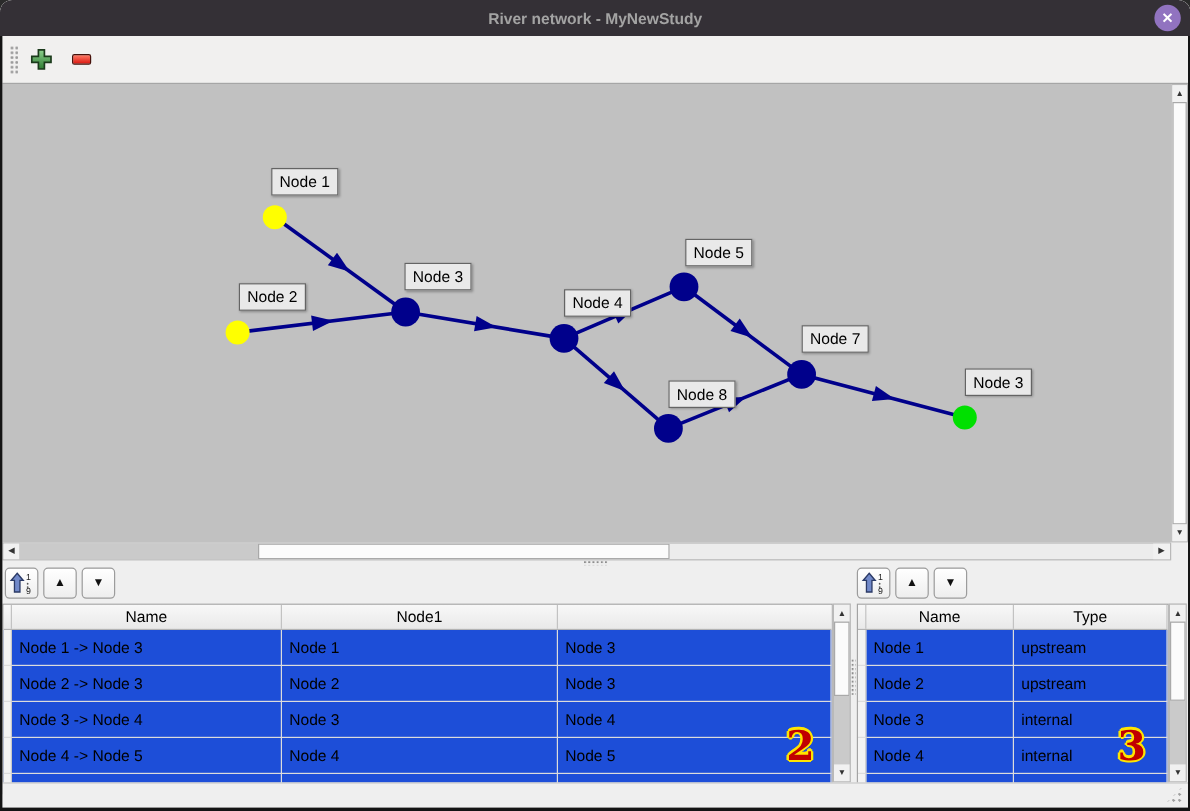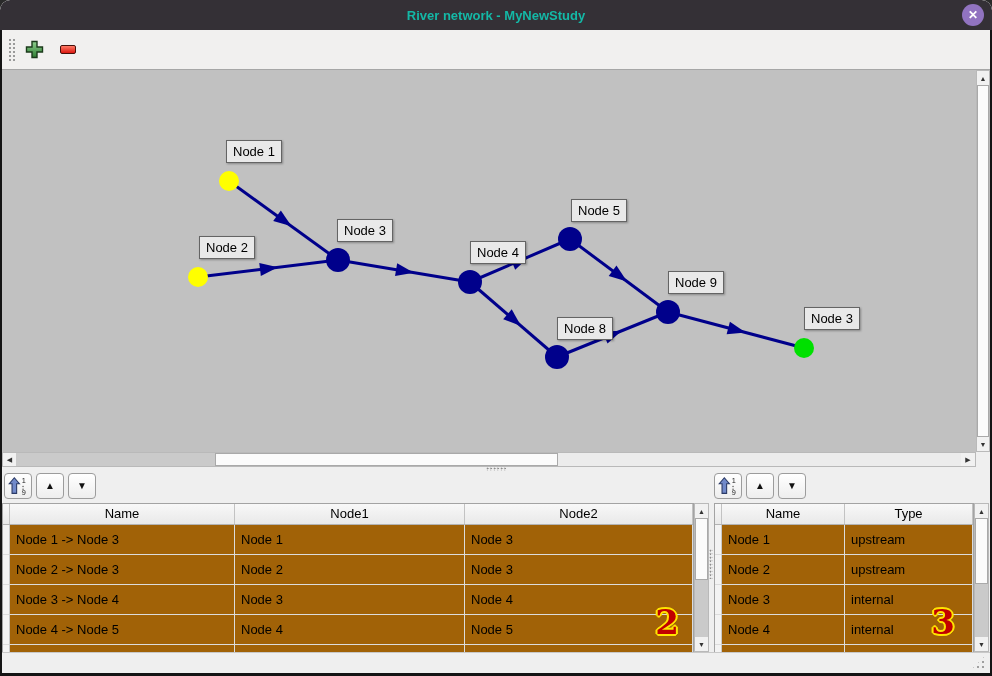--- a/index.html
+++ b/index.html
@@ -5,21 +5,21 @@
   * { margin:0; padding:0; box-sizing:border-box; }
   html,body { width:992px; height:676px; overflow:hidden; background:#2a2a2a;
               font-family:"Liberation Sans","DejaVu Sans",sans-serif; }
   .window { position:relative; width:992px; height:676px; background:#efefef;
             border-radius:10px 10px 0 0; overflow:hidden; }
 
   
   .titlebar { position:absolute; left:0; top:0; width:992px; height:30px;
               background:#343036; border-radius:10px 10px 0 0;
               display:flex; align-items:center; justify-content:center; }
-  .title { color:#14b8a6; font-size:13px; font-weight:bold; }
+  .title { color:#a3a3a3; font-size:13px; font-weight:bold; }
   .close-btn { position:absolute; right:8px; top:4px; width:22px; height:22px;
                border-radius:50%; background:#9173c0; border:none; cursor:default;
                color:#fff; font-size:12px; font-weight:bold; line-height:20px; text-align:center; }
 
   
   .edge { position:absolute; background:#141414; }
   .edge.left { left:0; top:30px; width:2px; height:646px; }
   .edge.right { left:990px; top:30px; width:2px; height:646px; }
   .edge.bottom { left:0; top:673px; width:992px; height:3px; }
 
@@ -73,21 +73,21 @@
             justify-content:center; cursor:default; }
   .tri { font-size:10px; color:#111; line-height:1; }
 
   
   .table { position:absolute; top:503px; height:159px; background:#fff;
            border:1px solid #a3a3a3; overflow:hidden; }
   .tbl-head { display:grid; height:21px; background:linear-gradient(#f8f8f8,#e9e9e9);
               border-bottom:1px solid #b3b3b3; }
   .th { font-size:13px; color:#000; text-align:center; line-height:20px;
         border-right:1px solid #c2c2c2; overflow:hidden; white-space:nowrap; }
-  .tr { display:grid; height:30px; background:#a16207; }
+  .tr { display:grid; height:30px; background:#1d4ed8; }
   .row-hdr { background:#f3f3f3; border-right:1px solid #c9c9c9; border-bottom:1px solid #dcdcdc; }
   .td { font-size:13px; color:#000; padding:0 6px; line-height:29px;
         border-right:1px solid #dcdcdc; border-bottom:1px solid #dcdcdc;
         white-space:nowrap; overflow:hidden; }
 
   
   .statusbar { position:absolute; left:2px; top:652px; width:988px; height:21px;
                background:#efefef; border-top:1px solid #c8c8c8; }
   .resize-grip { position:absolute; right:4px; bottom:3px; width:15px; height:15px;
                  background-image:radial-gradient(circle at 2px 2px,#9f9f9f 1px,transparent 1.2px);
@@ -151,21 +151,21 @@
         <circle cx="666" cy="242" r="12" fill="#00008b"></circle>
         <circle cx="802" cy="278" r="10" fill="#00e000"></circle>
       </svg>
     <div id="label-layer">
         <div class="node-label" style="left: 224px; top: 70px;">Node 1</div>
         <div class="node-label" style="left: 197px; top: 166px;">Node 2</div>
         <div class="node-label" style="left: 335px; top: 149px;">Node 3</div>
         <div class="node-label" style="left: 468px; top: 171px;">Node 4</div>
         <div class="node-label" style="left: 569px; top: 129px;">Node 5</div>
         <div class="node-label" style="left: 555px; top: 247px;">Node 8</div>
-        <div class="node-label" style="left: 666px; top: 201px;">Node 9</div>
+        <div class="node-label" style="left: 666px; top: 201px;">Node 7</div>
         <div class="node-label" style="left: 802px; top: 237px;">Node 3</div>
       </div>
 
   </div>
 
   <div class="scrollbar" style="left:976px; top:70px; width:14px; height:382px;">
     <div class="sb-btn" style="left:0; top:0; width:12px; height:14px;">
       <span class="sb-glyph">▲</span>
     </div>
     <div class="sb-thumb" style="left:0; top:14px; width:12px; height:352px;"></div>
@@ -222,21 +222,20 @@
     <button class="sm-btn">
       <span class="tri">▼</span>
     </button>
   </div>
 
   <div class="table" id="reaches-table" style="left:2px; width:692px;">
     <div class="tbl-head" style="grid-template-columns: 7px 225px 230px 228px;">
         <div class="th"></div>
         <div class="th">Name</div>
         <div class="th">Node1</div>
-        <div class="th">Node2</div>
       </div>
     <div class="tbl-body">
         <div class="tr" style="grid-template-columns: 7px 225px 230px 228px;">
           <div class="row-hdr"></div>
           <div class="td">Node 1 -&gt; Node 3</div>
           <div class="td">Node 1</div>
           <div class="td">Node 3</div>
         </div>
         <div class="tr" style="grid-template-columns: 7px 225px 230px 228px;">
           <div class="row-hdr"></div>

